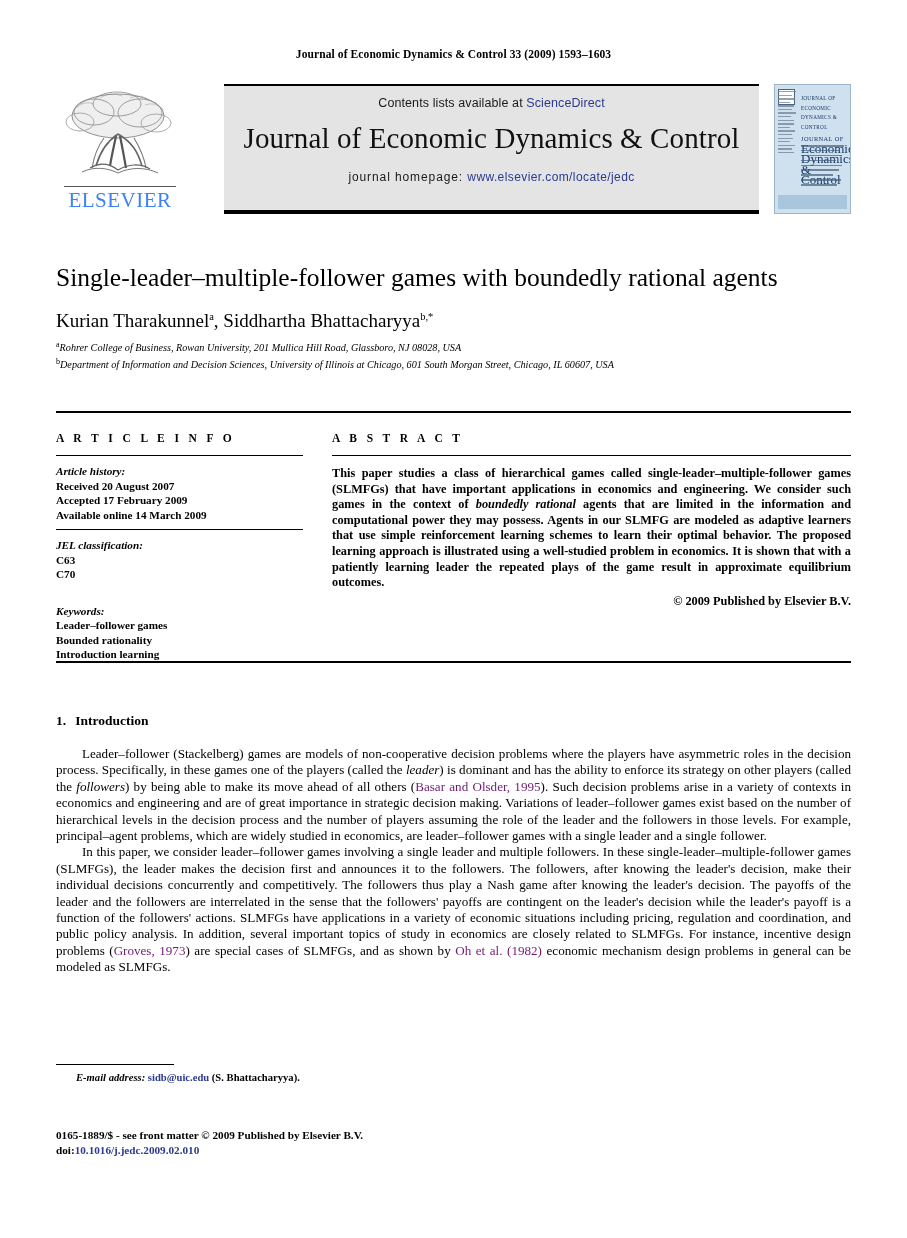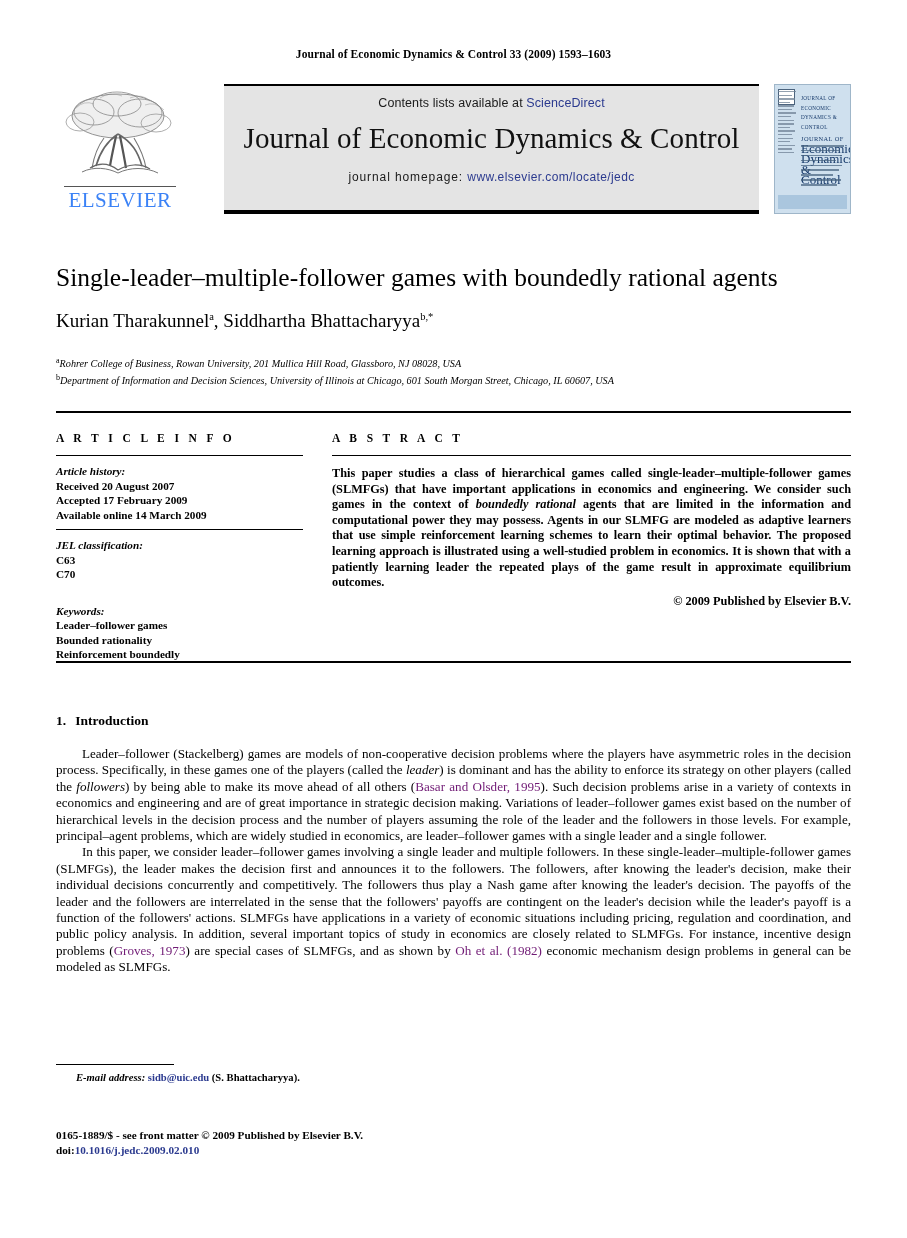--- a/index.html
+++ b/index.html
@@ -205,21 +205,21 @@
     font-weight: normal;
   }
   .authors {
     font-family: "Liberation Serif", serif;
     font-size: 19px;
     margin-top: 17px;
     color: #000;
   }
   .authors sup { font-size: 10.5px; vertical-align: super; }
   .affils {
-    margin-top: 22px;
+    margin-top: 6px;
   }
   .affil {
     font-family: "Liberation Serif", serif;
     font-style: italic;
     font-size: 10.2px;
     line-height: 13.5px;
     color: #000;
   }
   .affil sup { font-style: normal; font-size: 8px; vertical-align: super; }
 
@@ -479,21 +479,21 @@
     <div class="info-group">
       <div class="info-head">JEL classification:</div>
       <div class="info-line">C63</div>
       <div class="info-line">C70</div>
     </div>
 
     <div class="info-group" style="margin-top:22px">
       <div class="info-head">Keywords:</div>
       <div class="info-line">Leader–follower games</div>
       <div class="info-line">Bounded rationality</div>
-      <div class="info-line">Reinforcement boundedly</div>
+      <div class="info-line">Introduction learning</div>
     </div>
   </div>
 
   <div class="abs-col">
     <div class="sec-label">A B S T R A C T</div>
     <div class="thin-rule"></div>
     <div class="abstract-text">
       <span>This paper studies a class of hierarchical games called single-leader–multiple-follower games (SLMFGs) that have important applications in economics and engineering. We consider such games in the context of </span><em>boundedly rational</em><span> agents that are limited in the information and computational power they may possess. Agents in our SLMFG are modeled as adaptive learners that use simple reinforcement learning schemes to learn their optimal behavior. The proposed learning approach is illustrated using a well-studied problem in economics. It is shown that with a patiently learning leader the repeated plays of the game result in approximate equilibrium outcomes.</span>
     </div>
     <div class="copyright">© 2009 Published by Elsevier B.V.</div>

